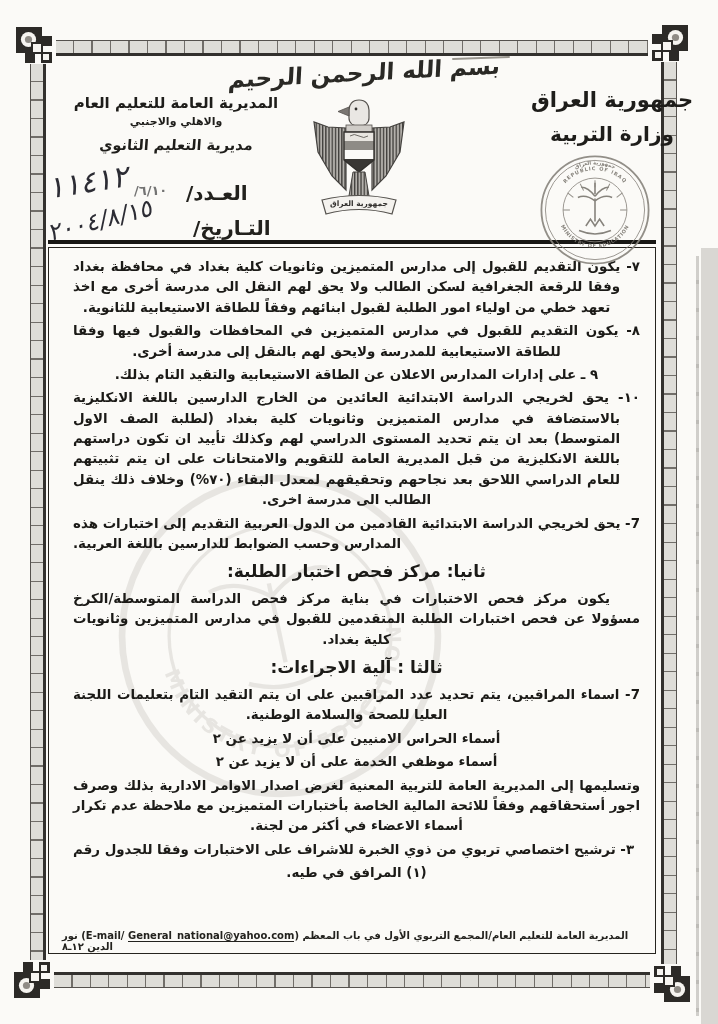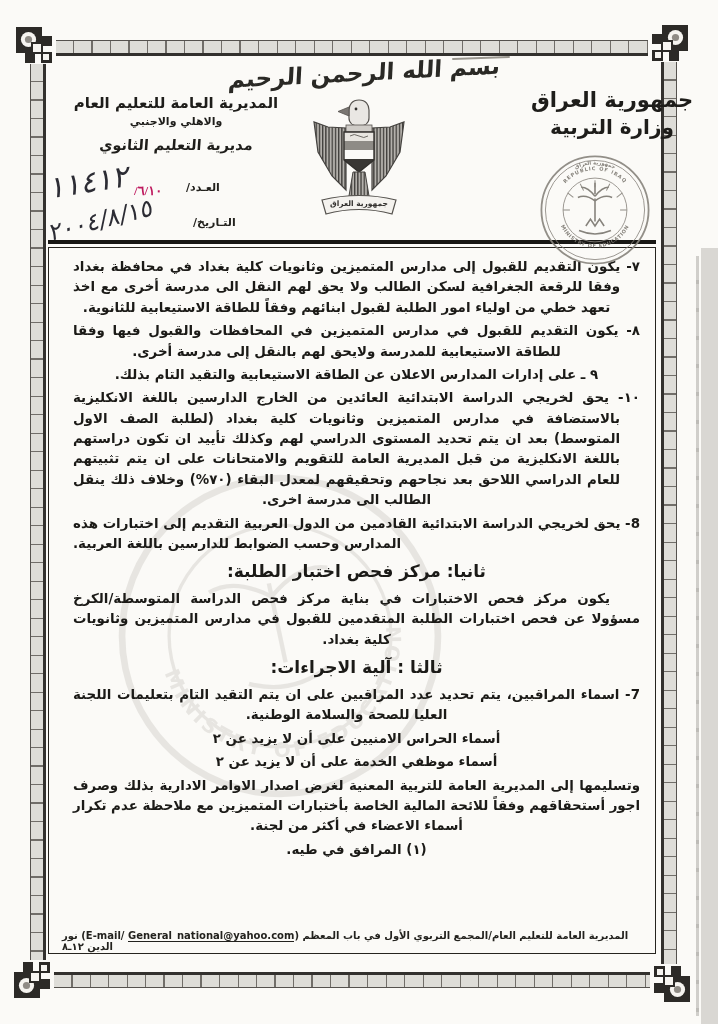--- a/index.html
+++ b/index.html
@@ -24,29 +24,29 @@
   .corner-tl{left:16px;top:27px;}
   .corner-tr{left:646px;top:25px;transform:scaleX(-1);}
   .corner-bl{left:14px;top:956px;transform:scaleY(-1);}
   .corner-br{left:648px;top:960px;transform:scale(-1,-1);}
   
   .bismillah{position:absolute;left:228px;top:60px;width:256px;text-align:center;
         font-size:23px;font-weight:bold;color:#2a2925;transform:rotate(-3deg) skewX(-6deg);
         letter-spacing:-1px;white-space:nowrap;}
   .hdr-right{position:absolute;left:518px;top:88px;width:188px;text-align:center;color:#1e1d1a;}
   .hdr-right .l1{font-size:21px;font-weight:bold;}
-  .hdr-right .l2{font-size:20px;font-weight:bold;margin-top:3px;}
+  .hdr-right .l2{font-size:20px;font-weight:bold;margin-top:10px;}
   .hdr-left{position:absolute;left:50px;top:94px;width:252px;text-align:center;color:#1e1d1a;}
   .hdr-left .l1{font-size:15px;font-weight:bold;}
   .hdr-left .l2{font-size:11px;font-weight:bold;margin-top:3px;}
   .hdr-left .l3{font-size:14.5px;font-weight:bold;margin-top:9px;transform:skewX(-4deg);}
-  .field-label{position:absolute;font-size:11px;font-weight:bold;color:#22211d;direction:rtl;}
+  .field-label{position:absolute;font-size:20px;font-weight:bold;color:#22211d;direction:rtl;}
   .num-label{left:186px;top:181px;}
   .date-label{left:193px;top:216px;}
-  .num-printed{position:absolute;left:134px;top:183px;font-size:13px;font-weight:bold;direction:ltr;color:#be185d;font-family:Liberation Serif, serif;}
+  .num-printed{position:absolute;left:134px;top:183px;font-size:13px;font-weight:bold;direction:ltr;color:#737373;}
   .handwrite{position:absolute;color:#2c2c34;font-weight:normal;white-space:nowrap;}
   .hw-number{left:50px;top:164px;font-size:30px;letter-spacing:6px;transform:rotate(-9deg) skewX(-14deg);}
   .hw-date{left:48px;top:206px;font-size:24px;letter-spacing:2px;transform:rotate(-14deg) skewX(-10deg);direction:ltr;}
   .emblem{position:absolute;left:306px;top:96px;width:106px;height:126px;}
   .seal{position:absolute;left:538px;top:153px;width:114px;height:114px;z-index:5;opacity:.92;}
   
   .divider{position:absolute;left:48px;top:240px;width:608px;height:4px;background:#18171
 4;}
   .divider{position:absolute;left:48px;top:240px;width:608px;height:4px;background:#181714;}
   .content-box{position:absolute;left:48px;top:247px;width:608px;height:707px;
@@ -229,28 +229,29 @@
     <text font-size="6" font-weight="bold" fill="#5f584d" letter-spacing="1">
       <textPath href="#wmArc" startOffset="50%" text-anchor="middle">MINISTRY OF EDUCATION</textPath>
     </text>
   </svg>
 
   <div class="content-box">
     <p class="just hang">٧- يكون التقديم للقبول إلى مدارس المتميزين وثانويات كلية بغداد في محافظة بغداد وفقا للرقعة الجغرافية لسكن الطالب ولا يحق لهم النقل الى مدرسة أخرى مع اخذ تعهد خطي من اولياء امور الطلبة لقبول ابنائهم وفقاً للطاقة الاستيعابية للثانوية.</p>
     <p class="just hang">٨- يكون التقديم للقبول في مدارس المتميزين في المحافظات والقبول فيها وفقا للطاقة الاستيعابية للمدرسة ولايحق لهم بالنقل إلى مدرسة أخرى.</p>
     <p class="centered">٩ ـ على إدارات المدارس الاعلان عن الطاقة الاستيعابية والتقيد التام بذلك.</p>
     <p class="just hang">١٠- يحق لخريجي الدراسة الابتدائية العائدين من الخارج الدارسين باللغة الانكليزية بالاستضافة في مدارس المتميزين وثانويات كلية بغداد (لطلبة الصف الاول المتوسط) بعد ان يتم تحديد المستوى الدراسي لهم وكذلك تأييد ان تكون دراستهم باللغة الانكليزية من قبل المديرية العامة للتقويم والامتحانات على ان يتم تثبيتهم للعام الدراسي اللاحق بعد نجاحهم وتحقيقهم لمعدل البقاء (٧٠%) وخلاف ذلك ينقل الطالب الى مدرسة اخرى.</p>
-    <p class="just-left hang">8- يحق لخريجي الدراسة الابتدائية القادمين من الدول العربية التقديم إلى اختبارات هذه المدارس وحسب الضوابط للدارسين باللغة العربية.</p>
+    <p class="just-left hang">7- يحق لخريجي الدراسة الابتدائية القادمين من الدول العربية التقديم إلى اختبارات هذه المدارس وحسب الضوابط للدارسين باللغة العربية.</p>
     <p class="heading">ثانيا: مركز فحص اختبار الطلبة:</p>
     <p class="just indent1">يكون مركز فحص الاختبارات في بناية مركز فحص الدراسة المتوسطة/الكرخ مسؤولا عن فحص اختبارات الطلبة المتقدمين للقبول في مدارس المتميزين وثانويات كلية بغداد.</p>
     <p class="heading">ثالثا : آلية الاجراءات:</p>
     <p class="just hang">7- اسماء المراقبين، يتم تحديد عدد المراقبين على ان يتم التقيد التام بتعليمات اللجنة العليا للصحة والسلامة الوطنية.</p>
     <p class="centered">أسماء الحراس الامنيين على أن لا يزيد عن ٢</p>
     <p class="centered">أسماء موظفي الخدمة على أن لا يزيد عن ٢</p>
     <p class="just">وتسليمها إلى المديرية العامة للتربية المعنية لغرض اصدار الاوامر الادارية بذلك وصرف اجور أستحقاقهم وفقاً للائحة المالية الخاصة بأختبارات المتميزين مع ملاحظة عدم تكرار أسماء الاعضاء في أكثر من لجنة.</p>
+    <p class="just-left">٣- ترشيح اختصاصي تربوي من ذوي الخبرة للاشراف على الاختبارات وفقا للجدول رقم</p>
     <p class="centered">(١) المرافق في طيه.</p>
   </div>
 
   <div class="footer">
     <span>المديرية العامة للتعليم العام/المجمع التربوي الأول في باب المعظم</span>
     <span class="email-wrap"><span>(E-mail/</span>
       <span class="email">General_national@yahoo.com</span><span>)</span></span>
     <span>نور الدين ١٢ـ٨</span>
   </div>
 

